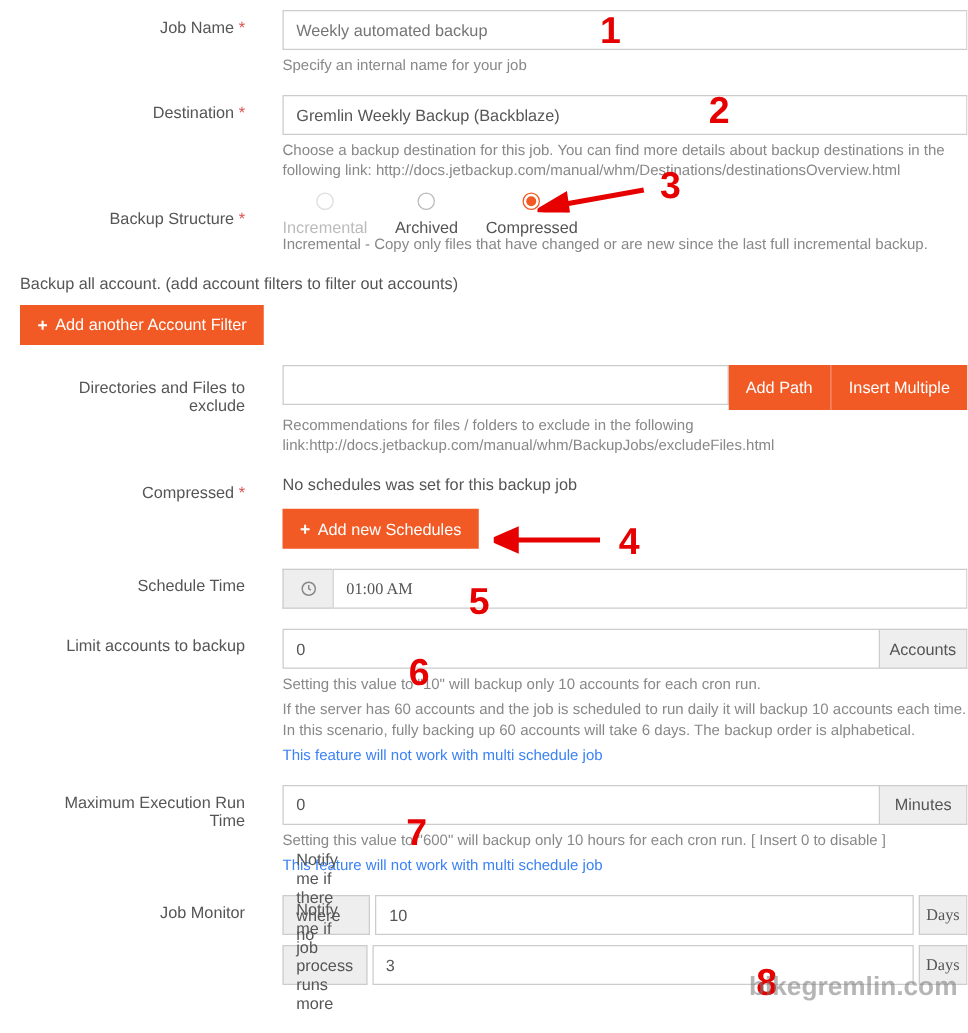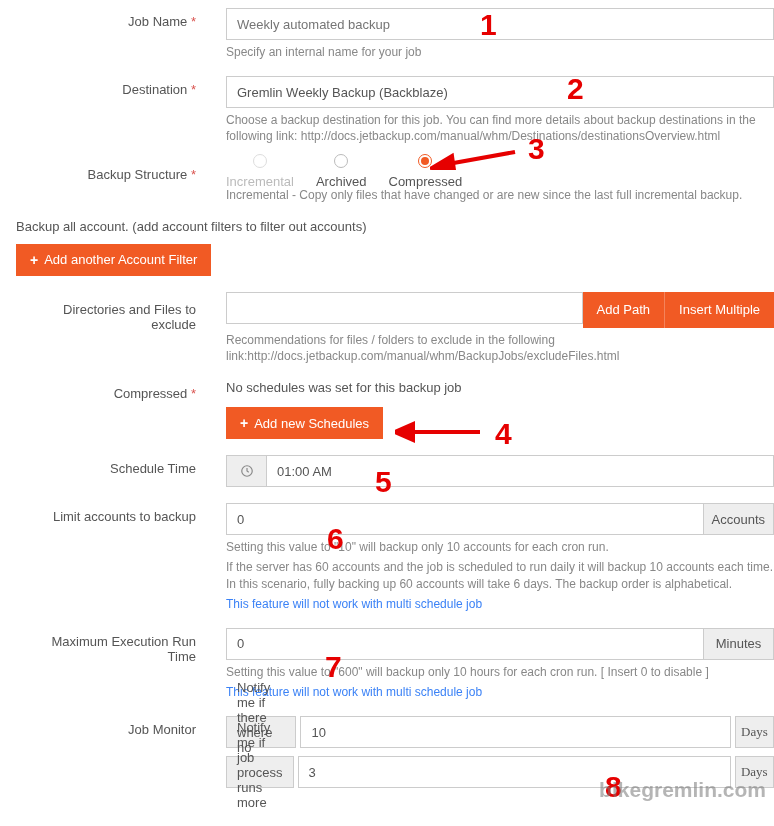--- a/index.html
+++ b/index.html
@@ -36,21 +36,21 @@
     .btn-addpath, .btn-insertmultiple {
       background: #f15a24; color: #fff; border: none; padding: 0 14px; height: 36px;
       font-size: 13px; cursor: pointer;
     }
     .btn-addpath { border-right:1px solid rgba(255,255,255,0.25);}
     .timegroup { display: flex; }
     .time-prefix {
       width: 40px; height: 32px; border: 1px solid #ccc; border-right: none;
       background: #eee; display:flex; align-items:center; justify-content:center;
     }
-    .time-input { flex: 1; height: 32px; border: 1px solid #ccc; padding:0 10px;}
+    .time-input { flex: 1; height: 32px; border: 1px solid #ccc; padding:0 10px;font-family:Liberation Serif, serif;}
     .suffix-group { display: flex; }
     .suffix-input { flex: 1; height: 32px; border: 1px solid #ccc; padding:0 10px;}
     .suffix {
       min-width: 70px; height: 32px; border: 1px solid #ccc; border-left: none;
       background: #eee; display:flex; align-items:center; justify-content:center;
       color:#555; font-size:13px; padding:0 8px;
     }
     .monitor-row { display: flex; gap: 4px; margin-bottom: 8px;}
     .monitor-label {
       flex:1; height:32px; border:1px solid #ccc; background:#eee;

